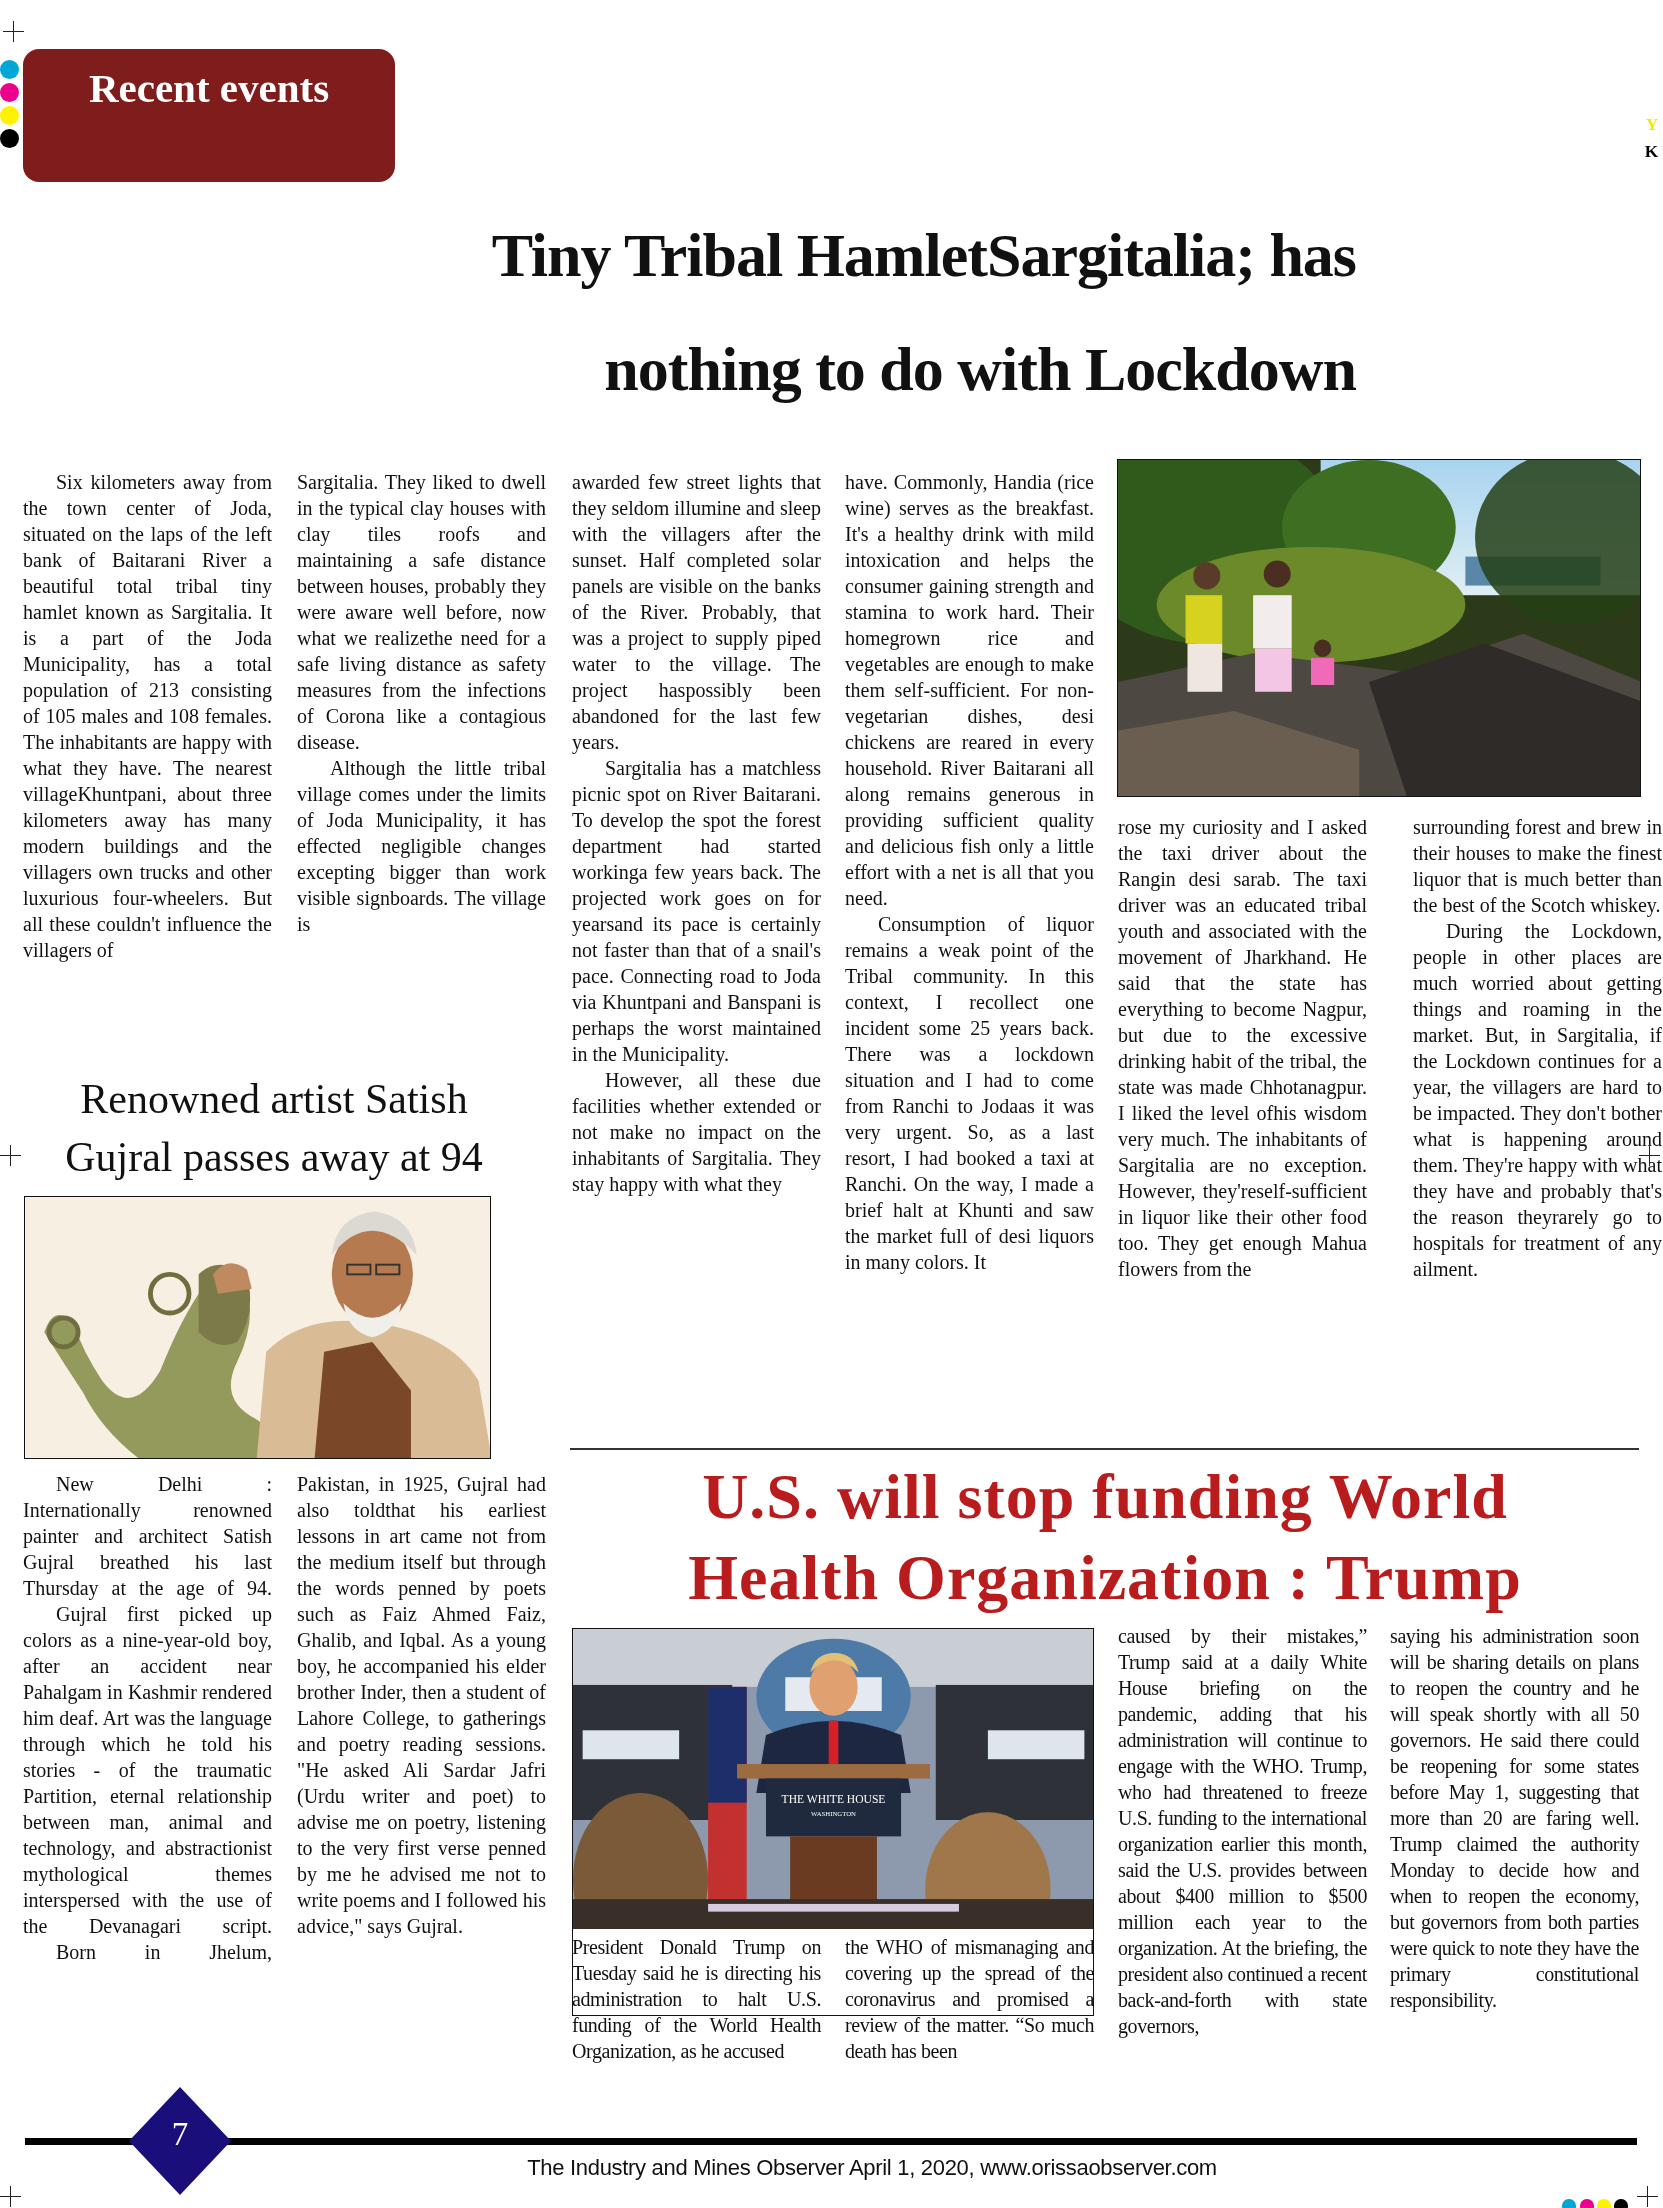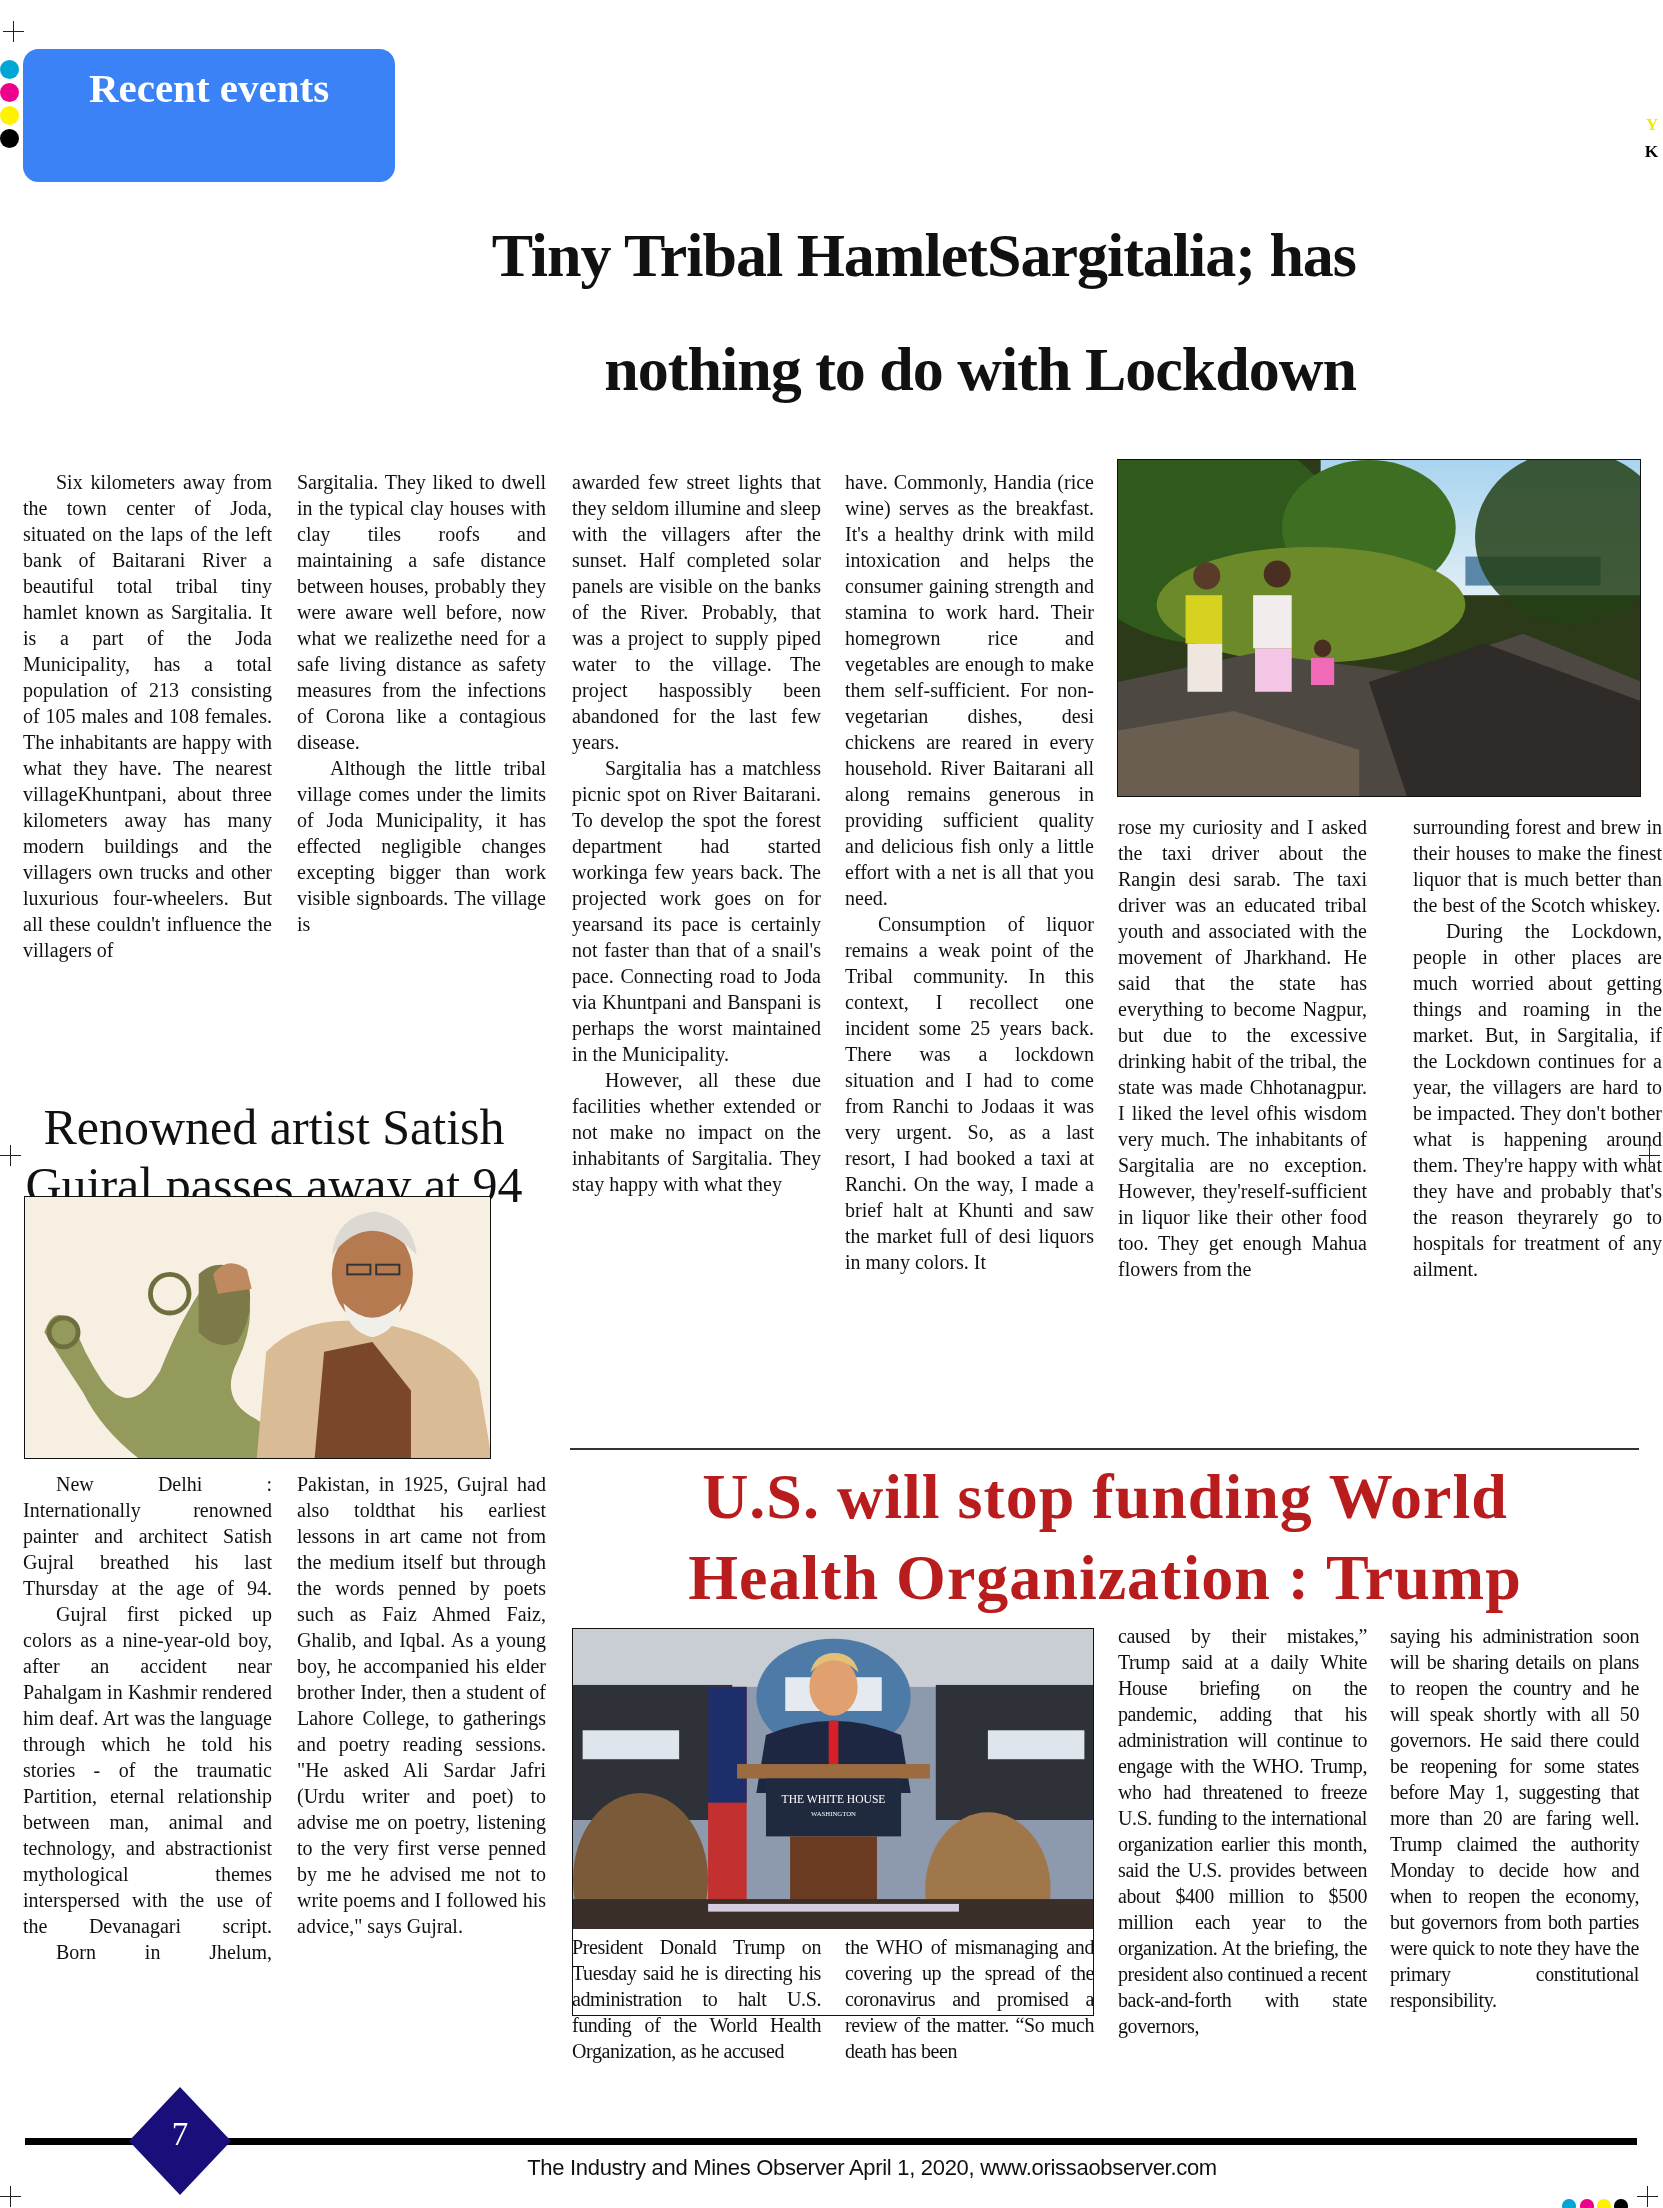--- a/index.html
+++ b/index.html
@@ -28,21 +28,21 @@
   .col { position: absolute; width: 249px; font-size: 20px; line-height: 26px;
          text-align: justify; text-align-last: justify; hyphens: none; }
   .col p { margin: 0; }
   .col p.indent { text-indent: 33px; }
   .col .last { text-align-last: left; }
   .col.trump { font-size: 20px; letter-spacing: -0.4px; }
 
   .photo { position: absolute; overflow: hidden; border: 1.9px solid #111; box-sizing: border-box; }
 
   .subhead { left: 23px; width: 502px; top: 1070px; text-align: center;
-             font-family: "Liberation Serif", serif; font-size: 50px; line-height: 58px; margin-top: 28px; }
+             font-family: "Liberation Serif", serif; font-size: 42px; line-height: 58px; }
 
   .divider { left: 570px; top: 1448px; width: 1069px; height: 1.9px; background: #333; }
 
   .blue-headline { left: 579px; width: 1052px; top: 1456px; text-align: center;
                    font-family: "Liberation Serif", serif; font-weight: bold; font-size: 64px;
                    line-height: 81px; color: #1a8fe8; letter-spacing: 1px; }
 
   .footer-rule { left: 25px; top: 2138px; width: 1612px; height: 6.8px; background: #000; }
   .page-diamond { left: 129px; top: 2087px; width: 102px; height: 108px; }
   .page-num { position: absolute; left: 0; right: 0; top: 29px; text-align: center;
@@ -55,21 +55,21 @@
 
 <div class="cross" style="left:2.9px; top:21px;"></div>
 <div class="dot" style="left:0; top:60px; background:#00a6d6;"></div>
 <div class="dot" style="left:0; top:83px; background:#ec008c;"></div>
 <div class="dot" style="left:0; top:106px; background:#fff200;"></div>
 <div class="dot" style="left:0; top:129px; background:#000;"></div>
 
 <div class="abs yk" style="top:114px; color:#f5e800;">Y</div>
 <div class="abs yk" style="top:141px; color:#000;">K</div>
 
-<div class="abs tag" style="background:#3b82f6;">
+<div class="abs tag" style="background:#7f1d1d;border-radius:16px;">
   <div class="tag-label">Recent events</div>
 </div>
 
 <div class="abs headline">
   <div>Tiny Tribal HamletSargitalia; has</div>
   <div>nothing to do with Lockdown</div>
 </div>
 
 <div class="col" style="left:23px; top:469px;">
   <p class="indent last">Six kilometers away from the town center of Joda, situated on the laps of the left bank of Baitarani River a beautiful total tribal tiny hamlet known as Sargitalia. It is a part of the Joda Municipality, has a total population of 213 consisting of 105 males and 108 females. The inhabitants are happy with what they have. The nearest villageKhuntpani, about three kilometers away has many modern buildings and the villagers own trucks and other luxurious four-wheelers. But all these couldn't influence the villagers of</p>

